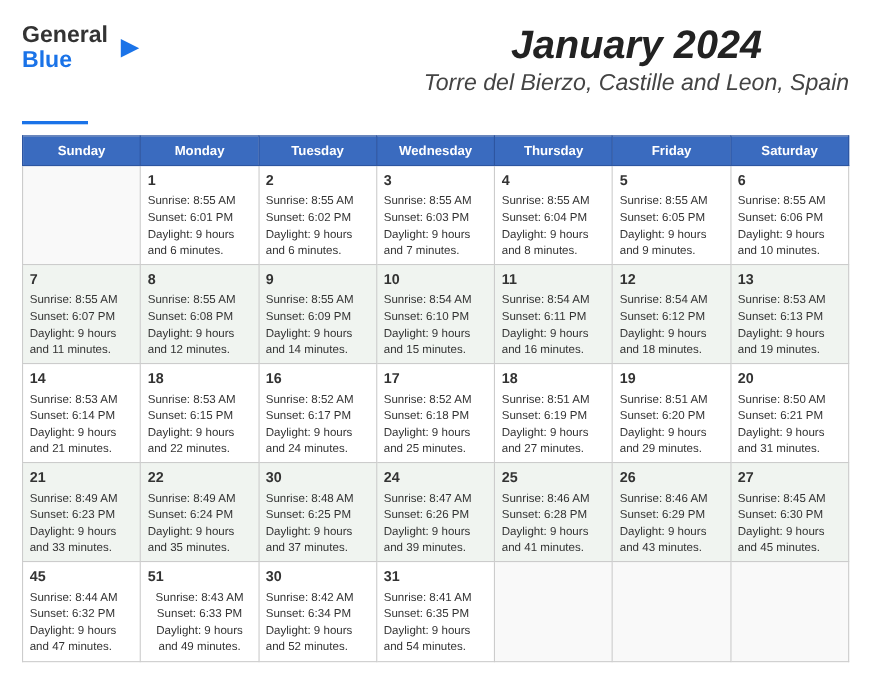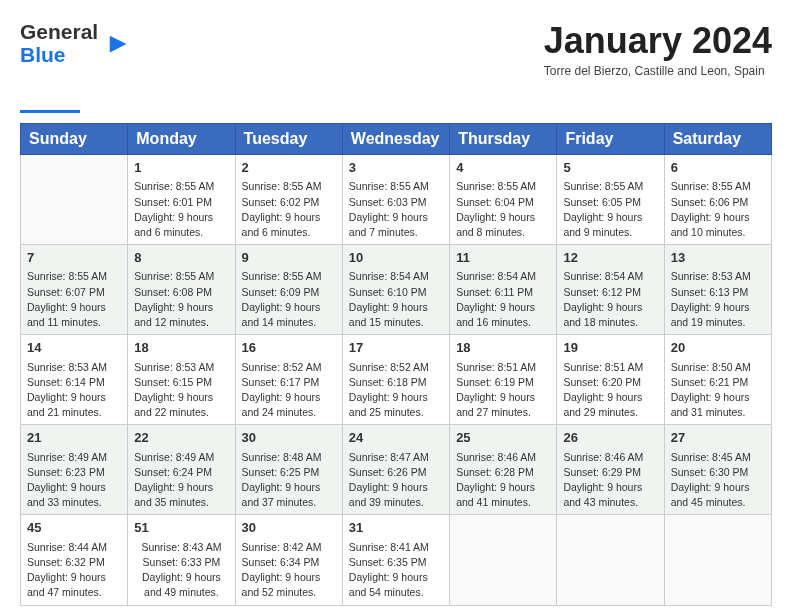--- a/index.html
+++ b/index.html
@@ -22,43 +22,44 @@
       align-items: flex-start;
       gap: 42px;
     }
     .logo-line {
       width: 60px;
       height: 3px;
       background: #1a73e8;
       margin-top: 2px;
     }
     .title-block {
-      text-align: left;
+      text-align: center;
+      font-style: italic;
     }
     .month-title {
       font-size: 36px;
       font-weight: bold;
       color: #222;
     }
     .location-title {
-      font-size: 12px;
+      font-size: 21px;
       color: #444;
       margin-top: 2px;
     }
     .calendar-table {
       width: 100%;
       border-collapse: collapse;
       font-size: 11px;
     }
     .calendar-table thead tr th {
       background: #3a6bbf;
       color: #fff;
-      text-align: left;
+      text-align: center;
       padding: 6px 8px;
-      font-size: 16px;
+      font-size: 12px;
       font-weight: bold;
       border: 1px solid #2d55a0;
     }
     .calendar-table tbody tr td {
       border: 1px solid #ccc;
       vertical-align: top;
       padding: 4px 6px;
       min-height: 80px;
       height: 80px;
       width: 107px;

